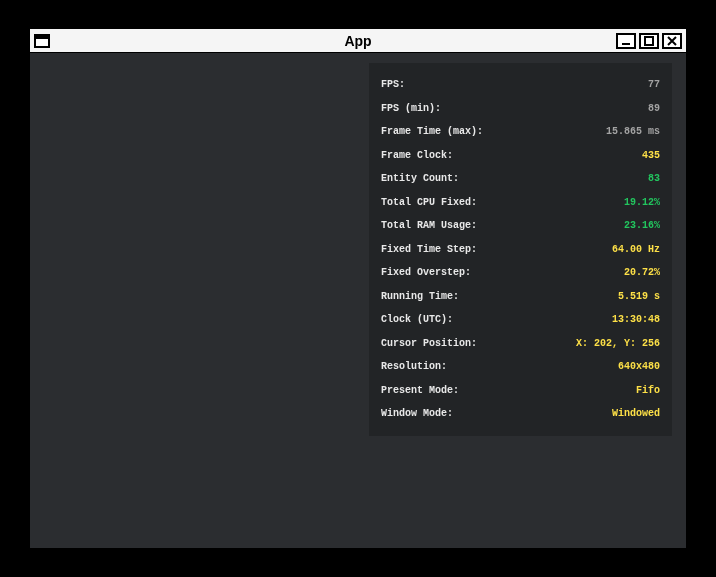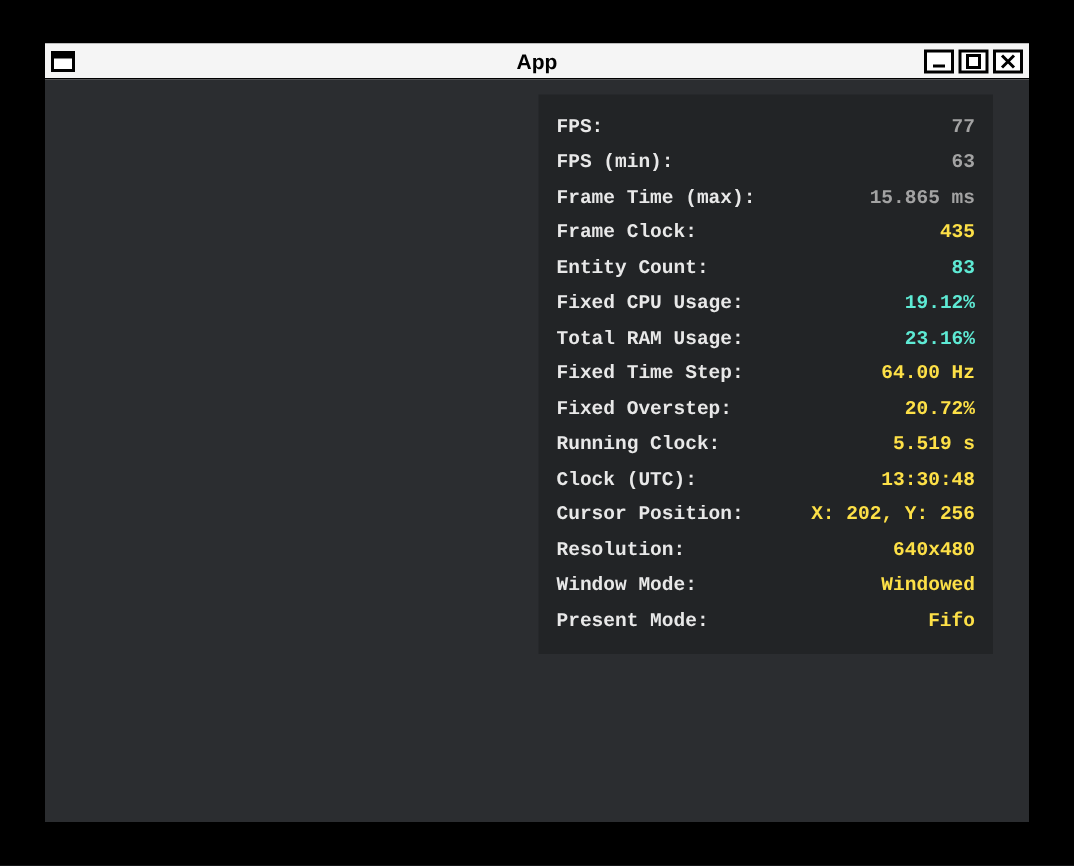--- a/index.html
+++ b/index.html
@@ -83,43 +83,43 @@
     display: block;
   }
   .content {
     flex: 1;
     background: #2b2d30;
     position: relative;
   }
   .overlay {
     position: absolute;
     top: 10px;
-    right: 24px;
+    right: 14px;
     width: 303px;
     background: rgba(34,36,38,0.95);
     padding: 10px 12px;
-    font-size: 13px;
+    font-size: 10px;
     line-height: 1.1;
   }
   .row {
     display: flex;
     height: 23.5px;
     align-items: center;
   }
   .label {
     color: #e8e8e8;
     font-weight: bold;
   }
   .value {
     margin-left: auto;
     text-align: right;
     font-weight: bold;
   }
   .c-yellow { color: #a3a3a3; }
-  .c-green  { color: #5eead4; }
+  .c-green  { color: #22c55e; }
   .c-gray   { color: #fde047; }
 </style>
 </head>
 <body>
 
 <div class="window">
   <div class="titlebar">
     <div class="titlebar-left">
       <div class="sysicon"></div>
     </div>
@@ -143,69 +143,69 @@
     </div>
   </div>
   <div class="content">
     <div class="overlay" id="overlay">
         <div class="row">
           <span class="label">FPS:</span>
           <span class="value c-yellow">77</span>
         </div>
         <div class="row">
           <span class="label">FPS (min):</span>
-          <span class="value c-yellow">63</span>
+          <span class="value c-yellow">89</span>
         </div>
         <div class="row">
           <span class="label">Frame Time (max):</span>
           <span class="value c-yellow">15.865 ms</span>
         </div>
         <div class="row">
           <span class="label">Frame Clock:</span>
           <span class="value c-gray">435</span>
         </div>
         <div class="row">
           <span class="label">Entity Count:</span>
           <span class="value c-green">83</span>
         </div>
         <div class="row">
-          <span class="label">Fixed CPU Usage:</span>
+          <span class="label">Total CPU Fixed:</span>
           <span class="value c-green">19.12%</span>
         </div>
         <div class="row">
           <span class="label">Total RAM Usage:</span>
           <span class="value c-green">23.16%</span>
         </div>
         <div class="row">
           <span class="label">Fixed Time Step:</span>
           <span class="value c-gray">64.00 Hz</span>
         </div>
         <div class="row">
           <span class="label">Fixed Overstep:</span>
           <span class="value c-gray">20.72%</span>
         </div>
         <div class="row">
-          <span class="label">Running Clock:</span>
+          <span class="label">Running Time:</span>
           <span class="value c-gray">5.519 s</span>
         </div>
         <div class="row">
           <span class="label">Clock (UTC):</span>
           <span class="value c-gray">13:30:48</span>
         </div>
         <div class="row">
           <span class="label">Cursor Position:</span>
           <span class="value c-gray">X: 202, Y: 256</span>
         </div>
         <div class="row">
           <span class="label">Resolution:</span>
           <span class="value c-gray">640x480</span>
         </div>
         <div class="row">
+          <span class="label">Present Mode:</span>
+          <span class="value c-gray">Fifo</span>
+        </div>
+        <div class="row">
           <span class="label">Window Mode:</span>
           <span class="value c-gray">Windowed</span>
-        </div>
-        <div class="row">
-          <span class="label">Present Mode:</span>
-          <span class="value c-gray">Fifo</span>
         </div>
       </div>
   </div>
 </div>
 
 </body></html>

